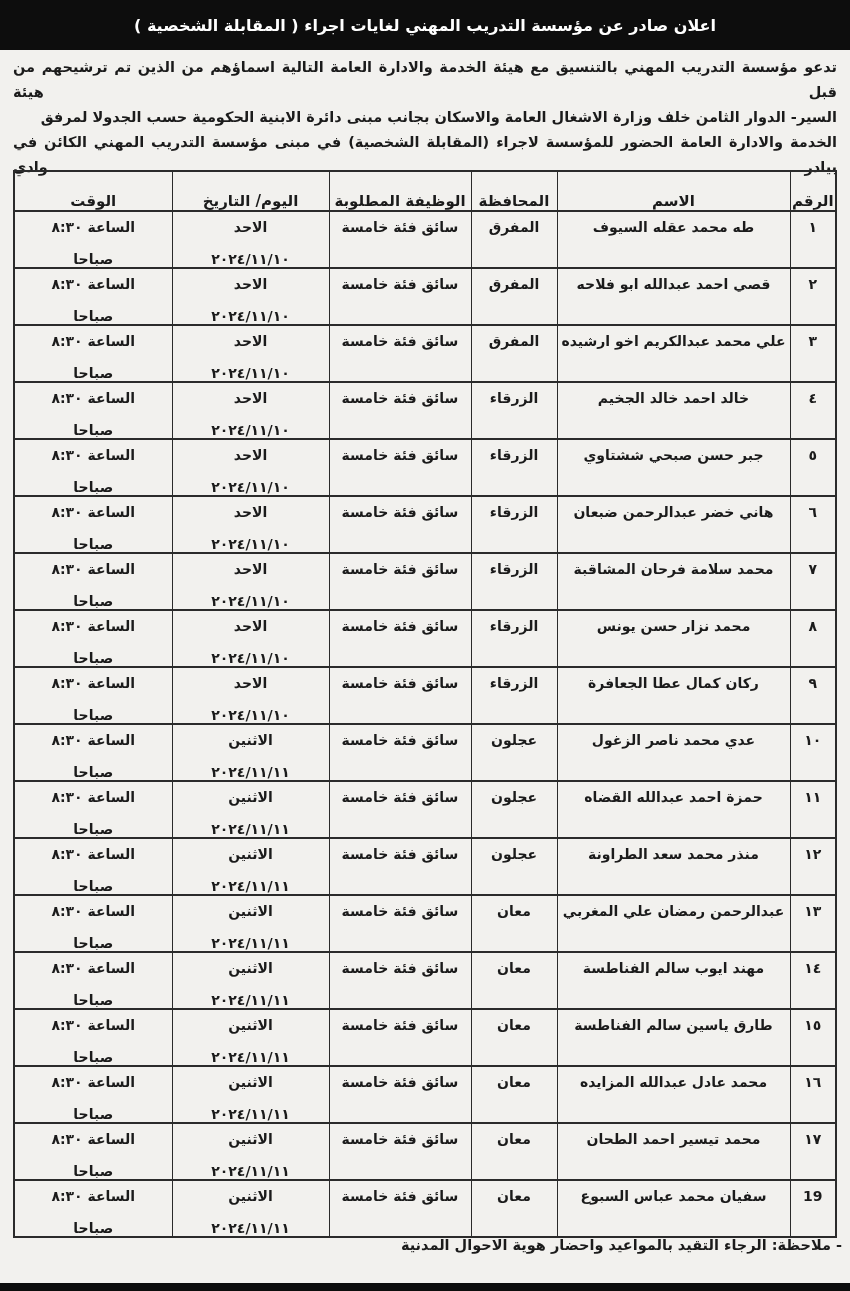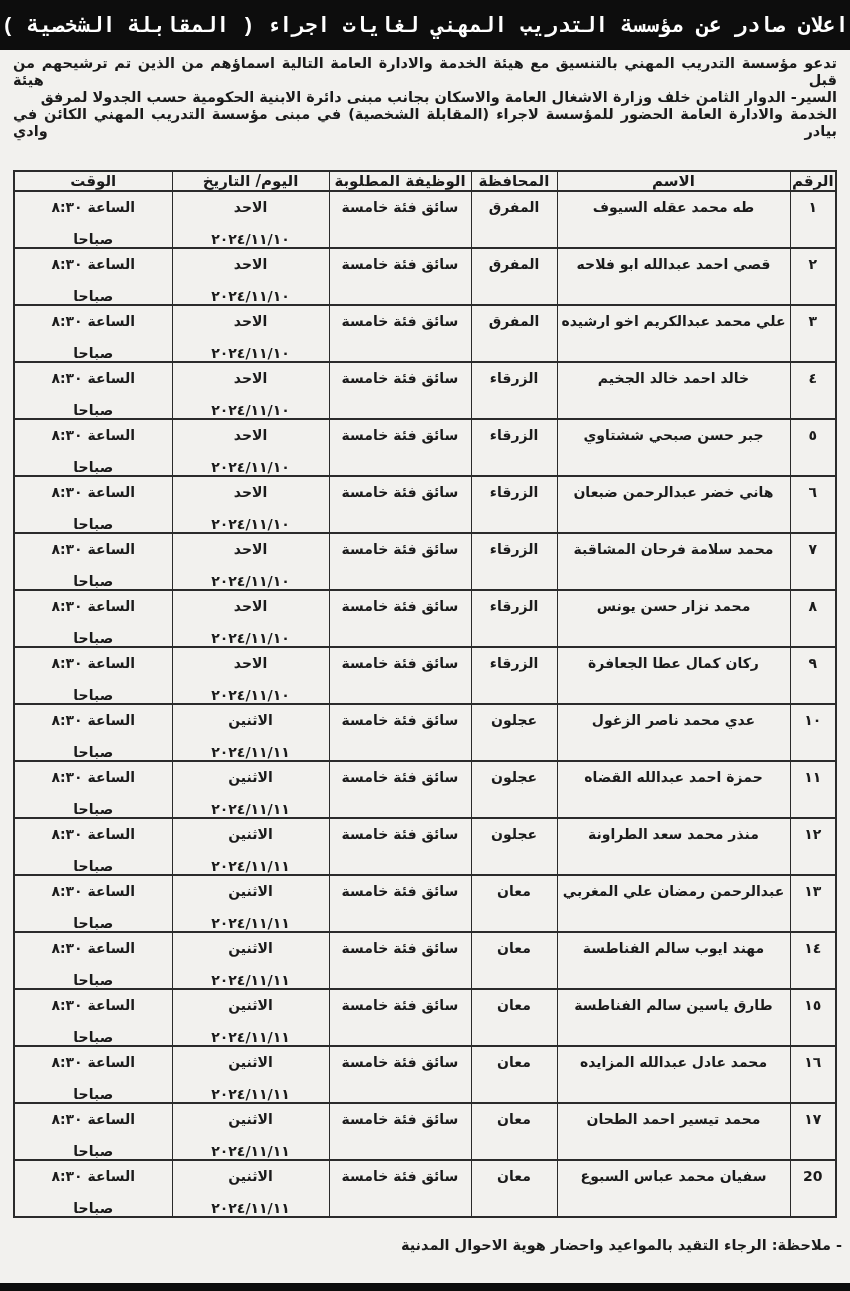--- a/index.html
+++ b/index.html
@@ -22,29 +22,28 @@
     overflow:hidden;
     direction:rtl;
   }
   .titlebar{
     position:absolute;top:0;left:0;right:0;height:50px;
     background:var(--title-bar-bg);
     display:flex;align-items:center;justify-content:center;
   }
   .titlebar h1{
     color:var(--title-text);
-    font-size:21px;
+    font-size:16px;
     font-weight:bold;
     letter-spacing:0;
-    font-family:Liberation Mono, monospace;
   }
   .intro{
     position:absolute;top:55px;right:13px;left:13px;
     font-size:14.5px;
-    line-height:17px;
+    line-height:25px;
   }
   .intro-line{text-align:right;white-space:normal;}
   .intro-line.justify{text-align:justify;text-align-last:justify;}
   .phone{
     position:absolute;top:134px;left:0;right:0;
     text-align:center;
     font-size:20px;
   }
   table.schedule{
     position:absolute;top:170px;right:13px;
@@ -58,21 +57,21 @@
     border-top-width:2px;
     border-bottom-width:2px;
     text-align:center;
     vertical-align:top;
     overflow:hidden;
   }
   table.schedule{border:2px solid var(--border);}
   table.schedule th{
     height:20px;
     font-size:15px;
-    padding-top:0;
+    padding-top:20px;
   }
   table.schedule td{
     height:57px;
     font-size:14px;
     padding-top:7px;
   }
   td .line2{margin-top:16px;}
   .note{
     position:absolute;top:1237px;right:8px;
     font-size:14.5px;
@@ -491,21 +490,21 @@
             <div>الاثنين</div>
             <div class="line2">٢٠٢٤/١١/١١</div>
           </td>
           <td>
             <div>الساعة ٨:٣٠</div>
             <div class="line2">صباحا</div>
           </td>
         </tr>
         <tr>
           <td>
-            <div>20</div>
+            <div>19</div>
           </td>
           <td>
             <div>سفيان محمد عباس السبوع</div>
           </td>
           <td>
             <div>معان</div>
           </td>
           <td>
             <div>سائق فئة خامسة</div>
           </td>

